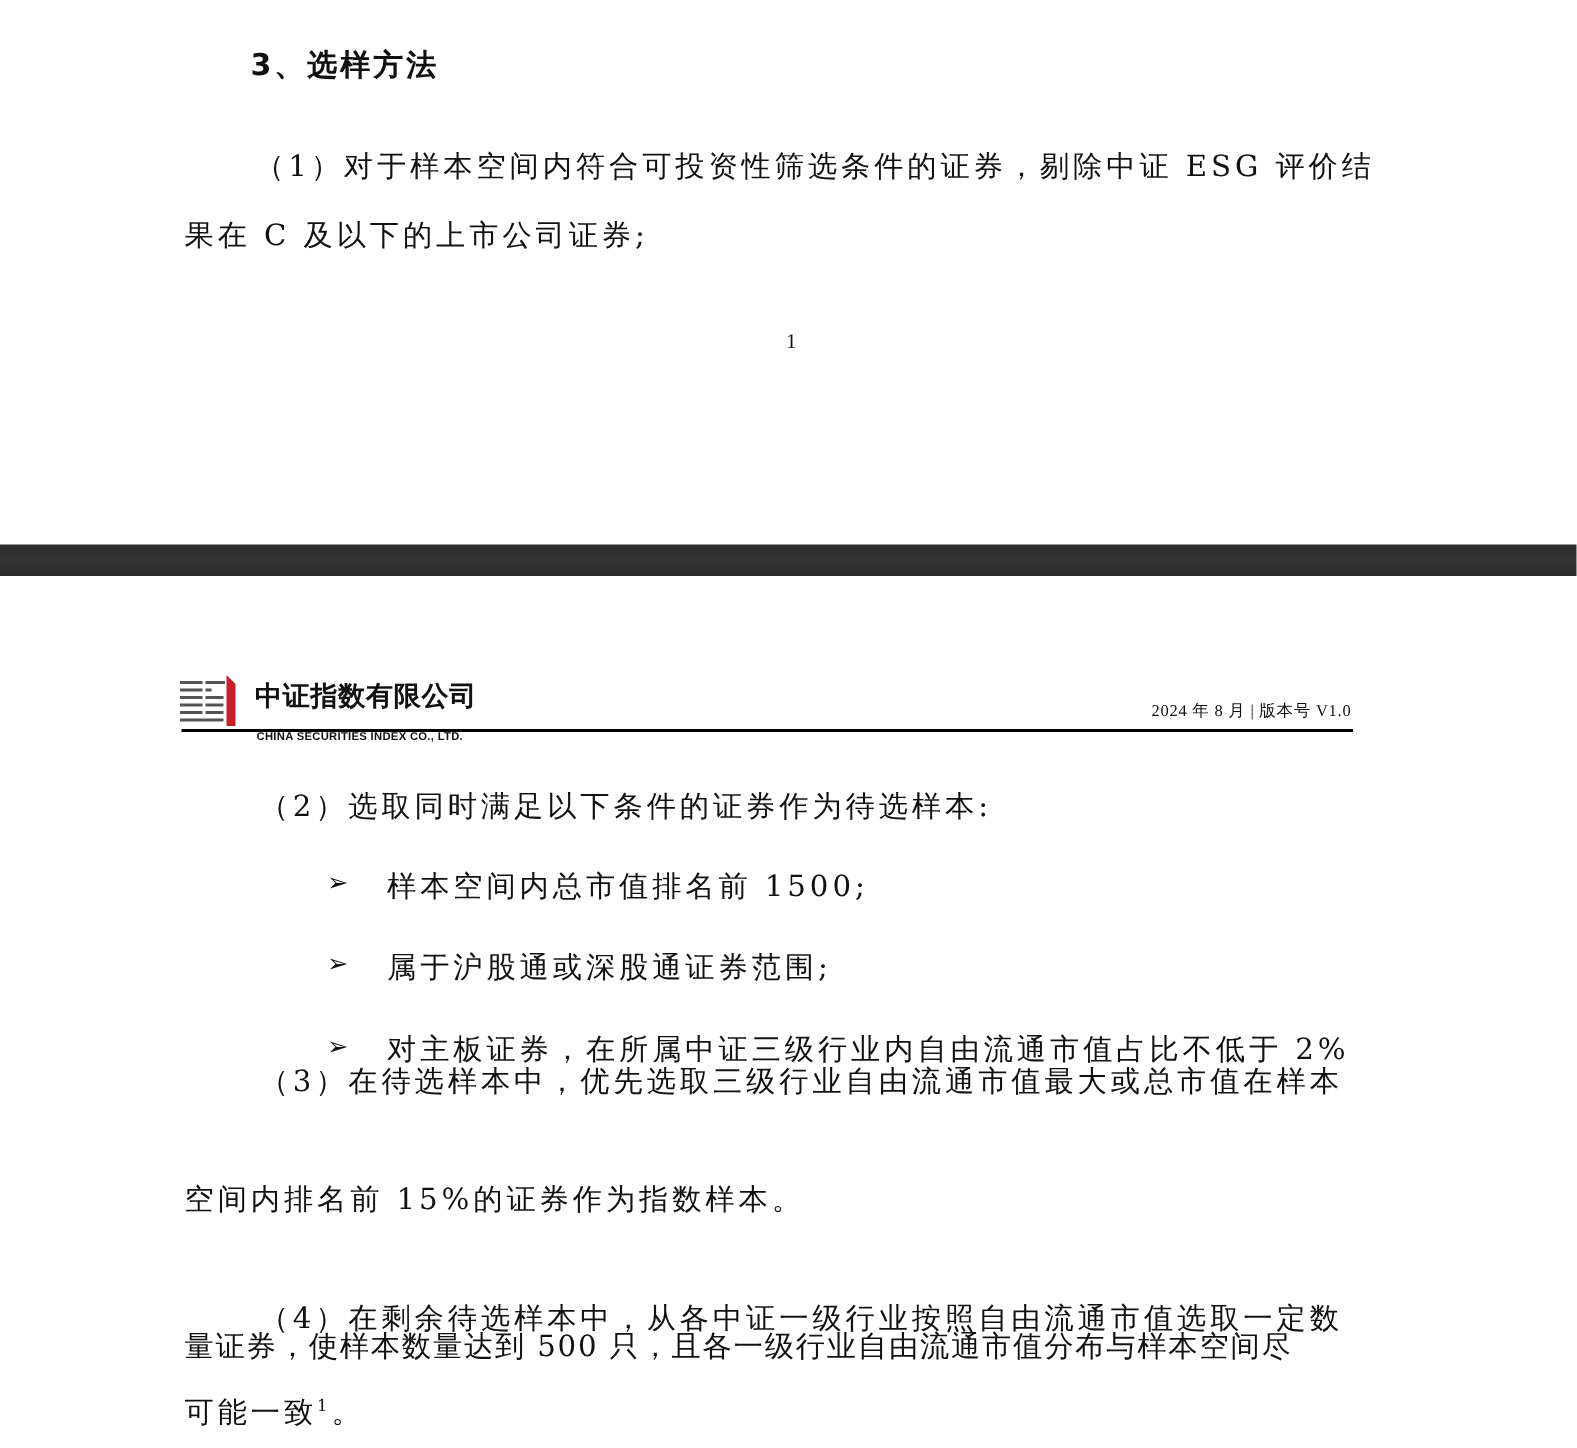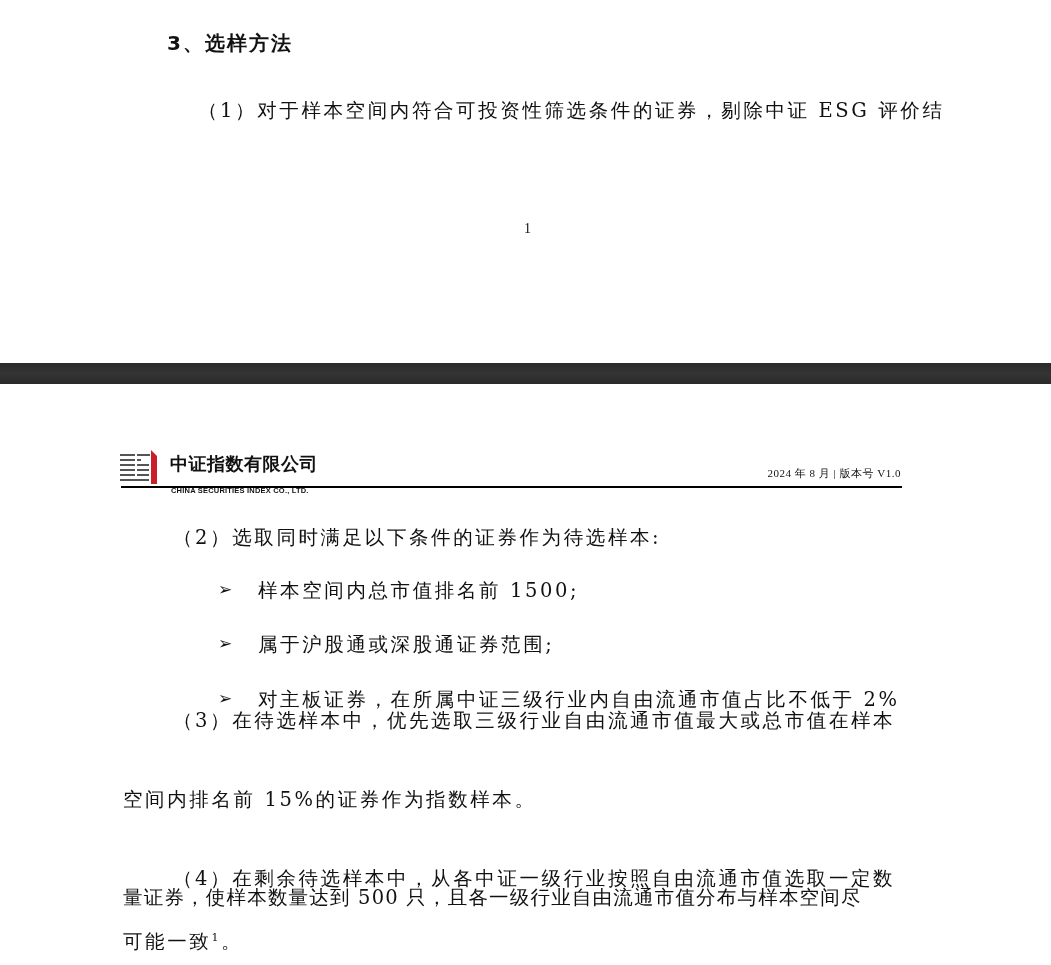--- a/index.html
+++ b/index.html
@@ -27,21 +27,22 @@
     .hdr-rule { position: absolute; left: 121px; top: 486px; width: 781px; height: 2px; background: #000; }
 
     .bullet { position: absolute; font-size: 17px; font-family: "DejaVu Sans", sans-serif; }
     sup { font-size: 11px; }
   </style>
 </head>
 <body>
 
 <div class="page page-top">
   <div class="heading">3、选样方法</div>
-  <div class="txt" style="left:170px; top:97px;margin-left:28px;">（1）对于样本空间内符合可投资性筛选条件的证券，剔除中证 ESG 评价结</div>
+  <div class="txt" style="left:170px; top:97px;">（1）对于样本空间内符合可投资性筛选条件的证券，剔除中证 ESG 评价结</div>
+  <div class="txt" style="left:123px; top:143px;">果在 C 及以下的上市公司证券;</div>
   <div class="pagenum">1</div>
 </div>
 
 <div class="gap"></div>
 
 <div class="page page-bottom"></div>
 
 <div>
   <svg class="logo" viewBox="0 0 40 36">
     <rect x="0" y="4" width="15" height="2" fill="#555"></rect>

